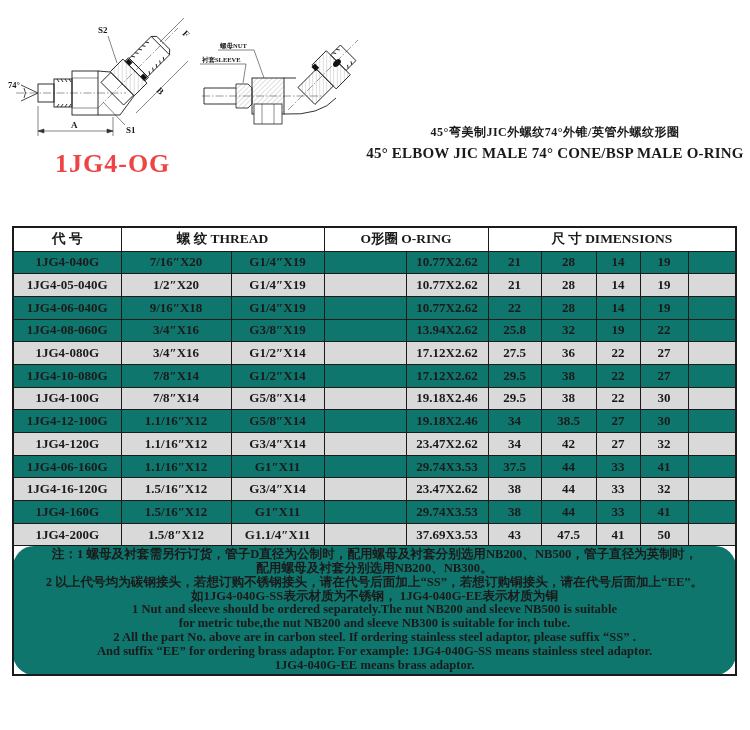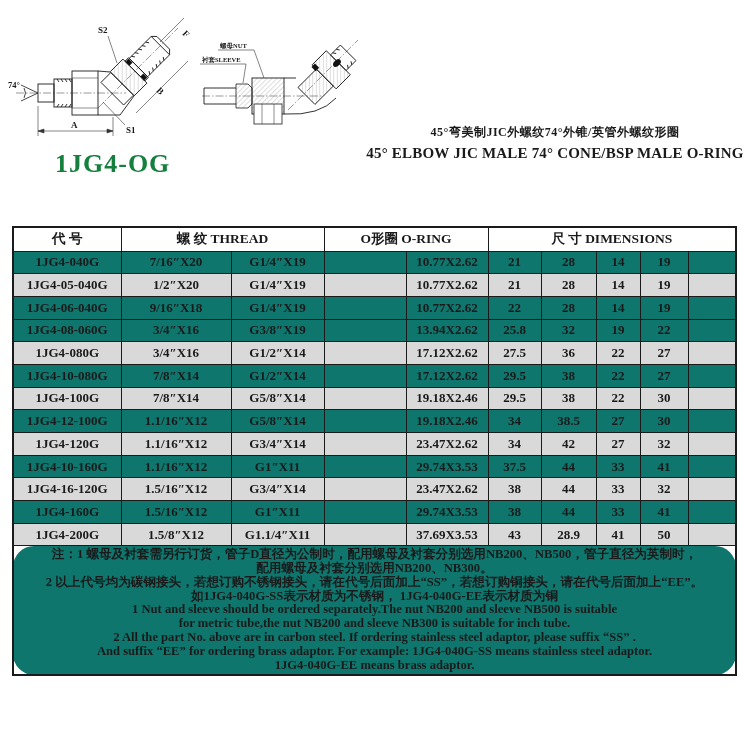--- a/index.html
+++ b/index.html
@@ -5,21 +5,21 @@
   html,body{margin:0;padding:0;background:#fff;}
   .page{
     position:relative;width:750px;height:730px;background:#ffffff;overflow:hidden;
     font-family:"Liberation Serif","DejaVu Serif",serif;color:#1a1a1a;
   }
   
   .drawing{position:absolute;}
   .drawing svg text{fill:#1a1a1a;font-family:"Liberation Serif","DejaVu Serif",serif;}
   .part-code{
     position:absolute;left:55px;top:149px;font-size:26px;font-weight:bold;
-    letter-spacing:1px;color:#15803d;
+    letter-spacing:1px;color:#ef4444;
   }
   .titles{position:absolute;left:363px;top:122px;width:384px;text-align:center;line-height:21px;}
   .title-cn{font-size:12px;font-weight:bold;letter-spacing:0.5px;}
   .title-en{font-size:15px;font-weight:bold;letter-spacing:0.2px;}
   
   table.spec{
     position:absolute;left:12px;top:226px;width:723px;
     border-collapse:collapse;table-layout:fixed;
     border:2px solid #1b1b1b;
   }
@@ -318,21 +318,21 @@
           <td>G3/4″X14</td>
           <td></td>
           <td>23.47X2.62</td>
           <td>34</td>
           <td>42</td>
           <td>27</td>
           <td>32</td>
           <td></td>
         </tr>
         <tr>
-          <td>1JG4-10-160G</td>
+          <td>1JG4-06-160G</td>
           <td>1.1/16″X12</td>
           <td>G1″X11</td>
           <td></td>
           <td>29.74X3.53</td>
           <td>37.5</td>
           <td>44</td>
           <td>33</td>
           <td>41</td>
           <td></td>
         </tr>
@@ -360,21 +360,21 @@
           <td>41</td>
           <td></td>
         </tr>
         <tr class="alt">
           <td>1JG4-200G</td>
           <td>1.5/8″X12</td>
           <td>G1.1/4″X11</td>
           <td></td>
           <td>37.69X3.53</td>
           <td>43</td>
-          <td>28.9</td>
+          <td>47.5</td>
           <td>41</td>
           <td>50</td>
           <td></td>
         </tr>
       </tbody>
     <tbody>
       <tr>
         <td class="notes-cell" colspan="10" id="notes-cell">
             <div class="note-line">注：1 螺母及衬套需另行订货，管子D直径为公制时，配用螺母及衬套分别选用NB200、NB500，管子直径为英制时，</div>
             <div class="note-line">配用螺母及衬套分别选用NB200、NB300。</div>

